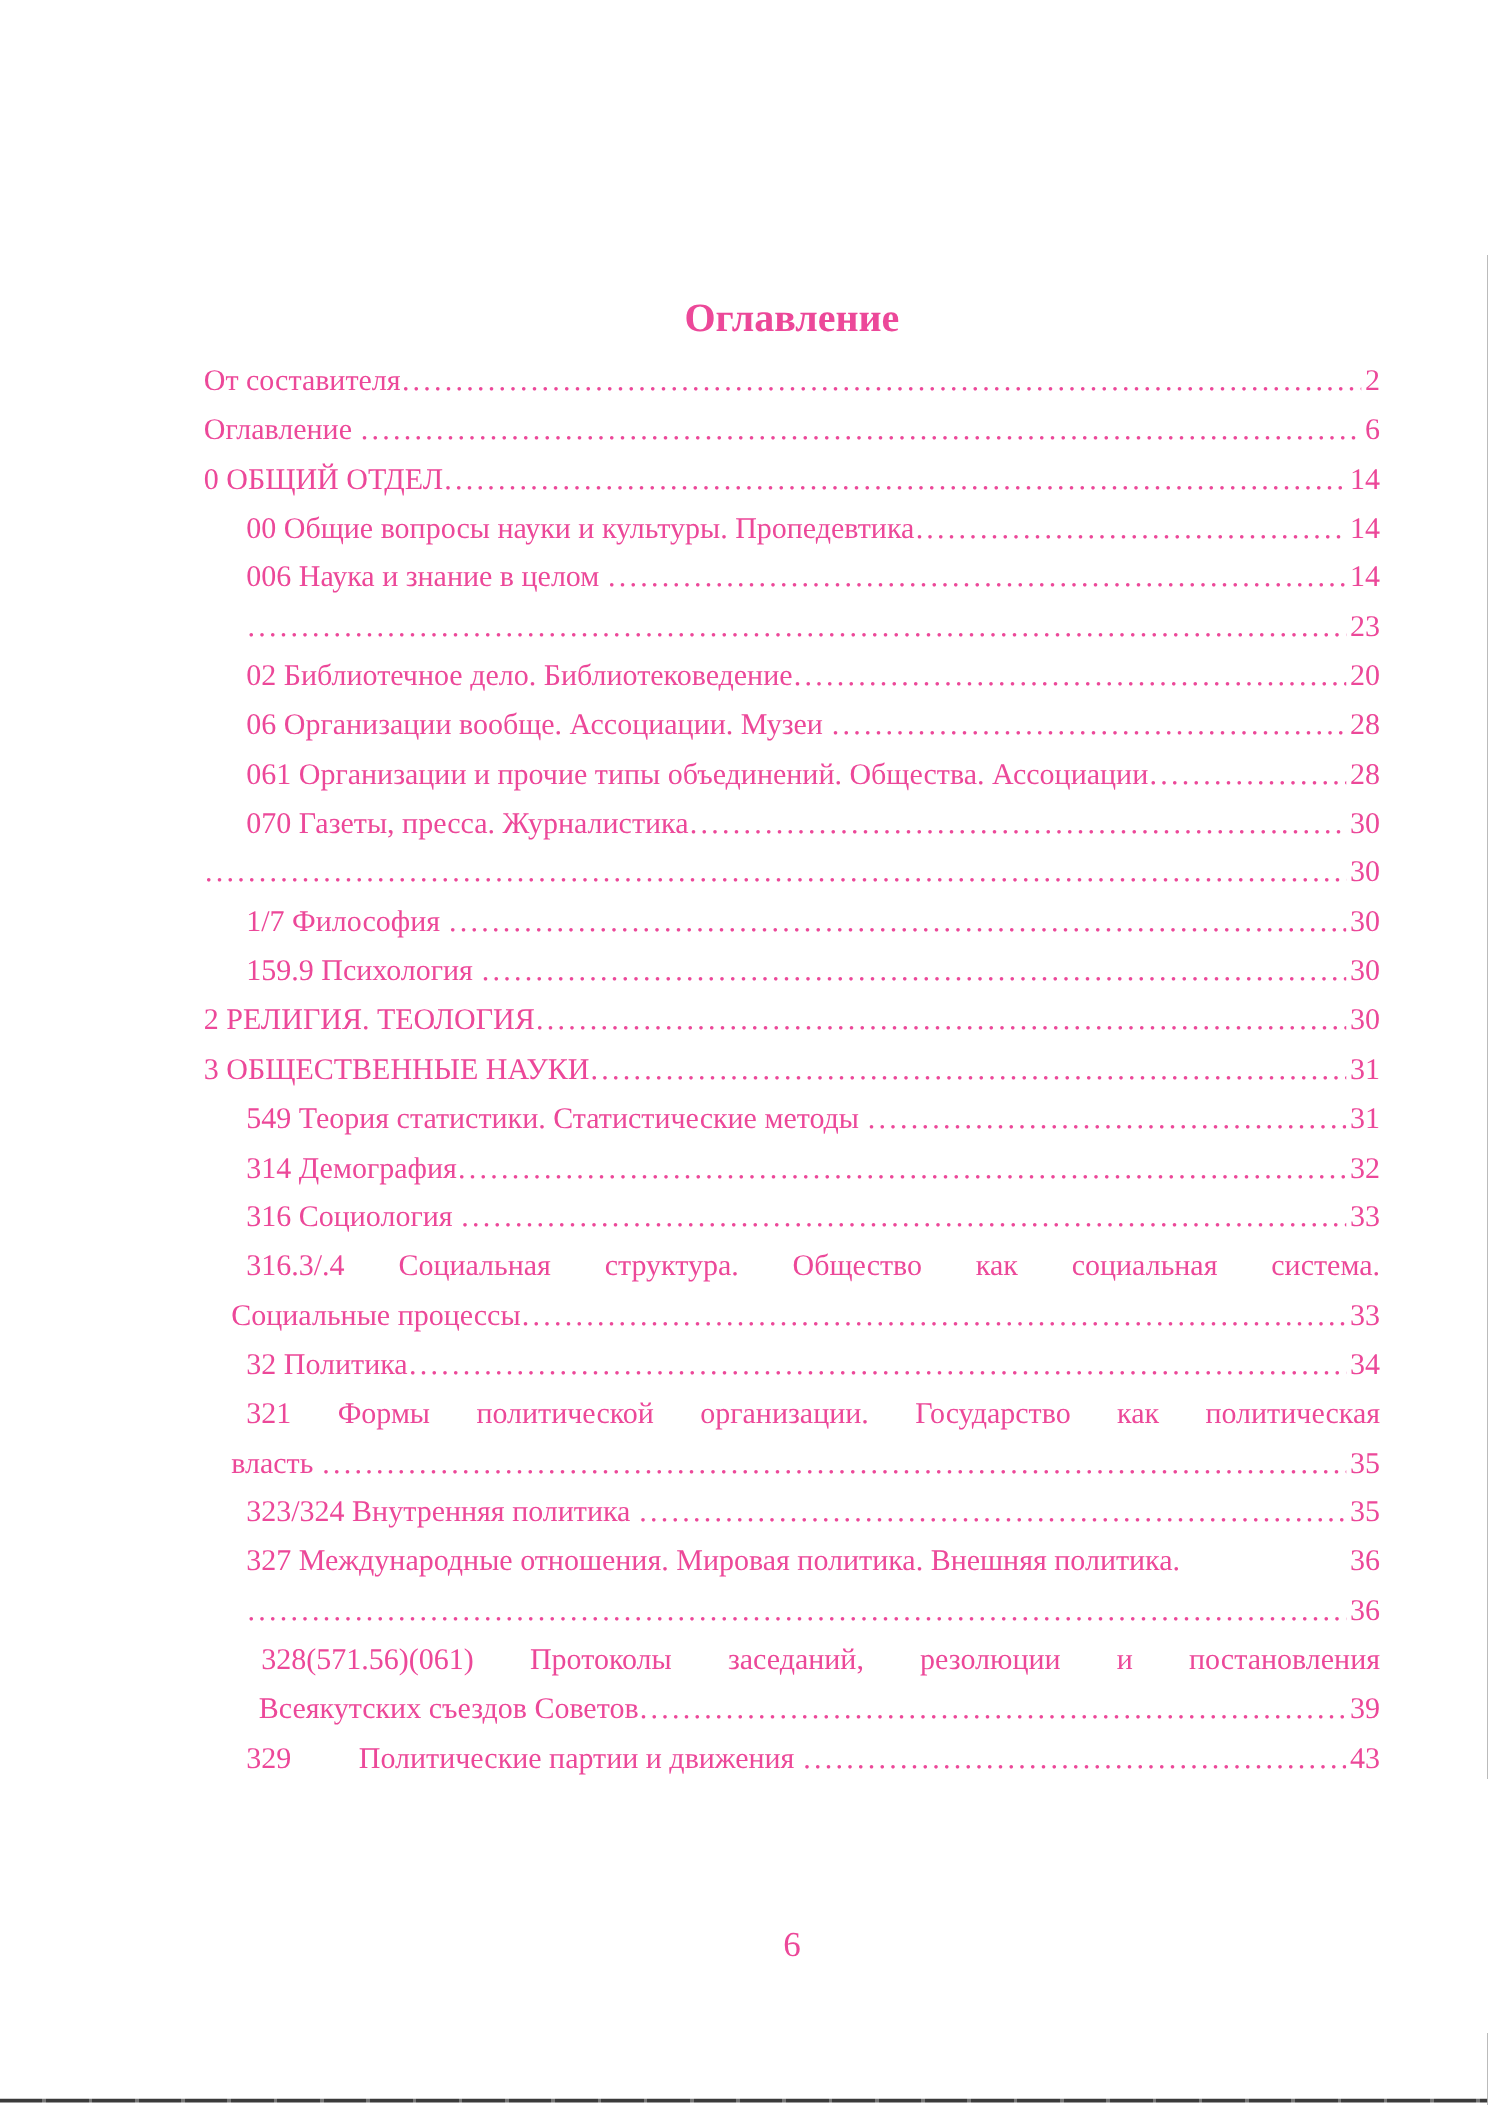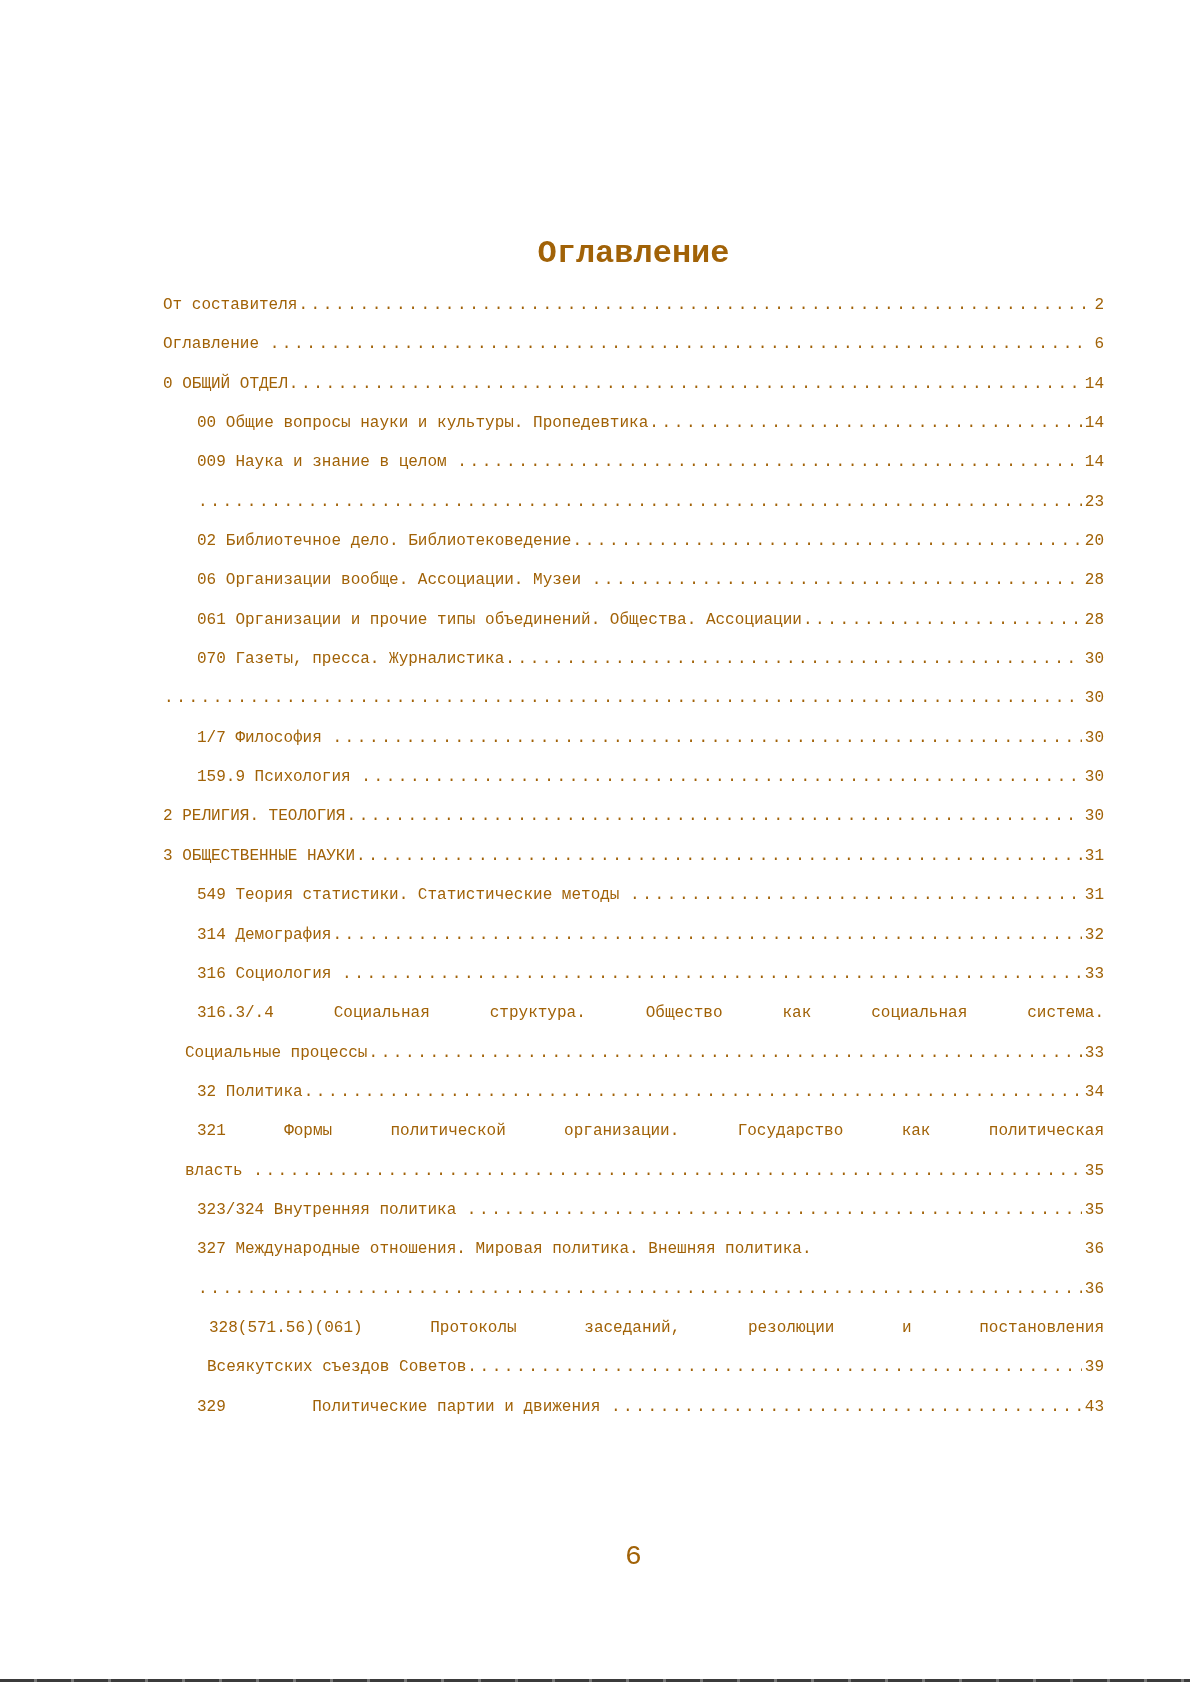--- a/index.html
+++ b/index.html
@@ -2,30 +2,30 @@
 <html lang="ru"><head>
 <meta charset="utf-8">
 <style>
   html,body{margin:0;padding:0;background:#888;}
   .page{
     position:relative;
     width:1190px;height:1684px;
     margin:0 auto;
     background:#ffffff;
     overflow:hidden;
-    font-family:Liberation Mono, monospace;
-    color:#a16207;
+    font-family:Liberation Serif, serif;
+    color:#ec4899;
   }
   .content{position:absolute;left:163px;top:232px;width:941px;}
   .title{
     margin:0 0 10px 0;
     font-size:32px;line-height:44px;
     font-weight:700;text-align:center;
   }
-  .toc-entry{font-size:16px;line-height:39.35px;}
+  .toc-entry{font-size:24px;line-height:39.35px;}
   .row{display:flex;align-items:baseline;}
   .label{white-space:pre;flex:0 0 auto;}
   .dots{
     flex:1 1 auto;min-width:0;
     overflow:hidden;white-space:nowrap;
     letter-spacing:2.6px;
     margin:0 3px 0 1px;
   }
   .num{white-space:pre;flex:0 0 auto;}
   .lvl0{padding-left:0;}
@@ -78,21 +78,21 @@
         </div>
         <div class="toc-entry lvl1">
           <div class="row">
             <span class="label">00 Общие вопросы науки и культуры. Пропедевтика</span>
             <span class="dots">................................................................................................................................................................</span>
             <span class="num">14</span>
           </div>
         </div>
         <div class="toc-entry lvl1">
           <div class="row">
-            <span class="label">009 Наука и знание в целом </span>
+            <span class="label">006 Наука и знание в целом </span>
             <span class="dots">................................................................................................................................................................</span>
             <span class="num">14</span>
           </div>
         </div>
         <div class="toc-entry lvl1">
           <div class="row">
             <span class="dots">................................................................................................................................................................</span>
             <span class="num">23</span>
           </div>
         </div>

